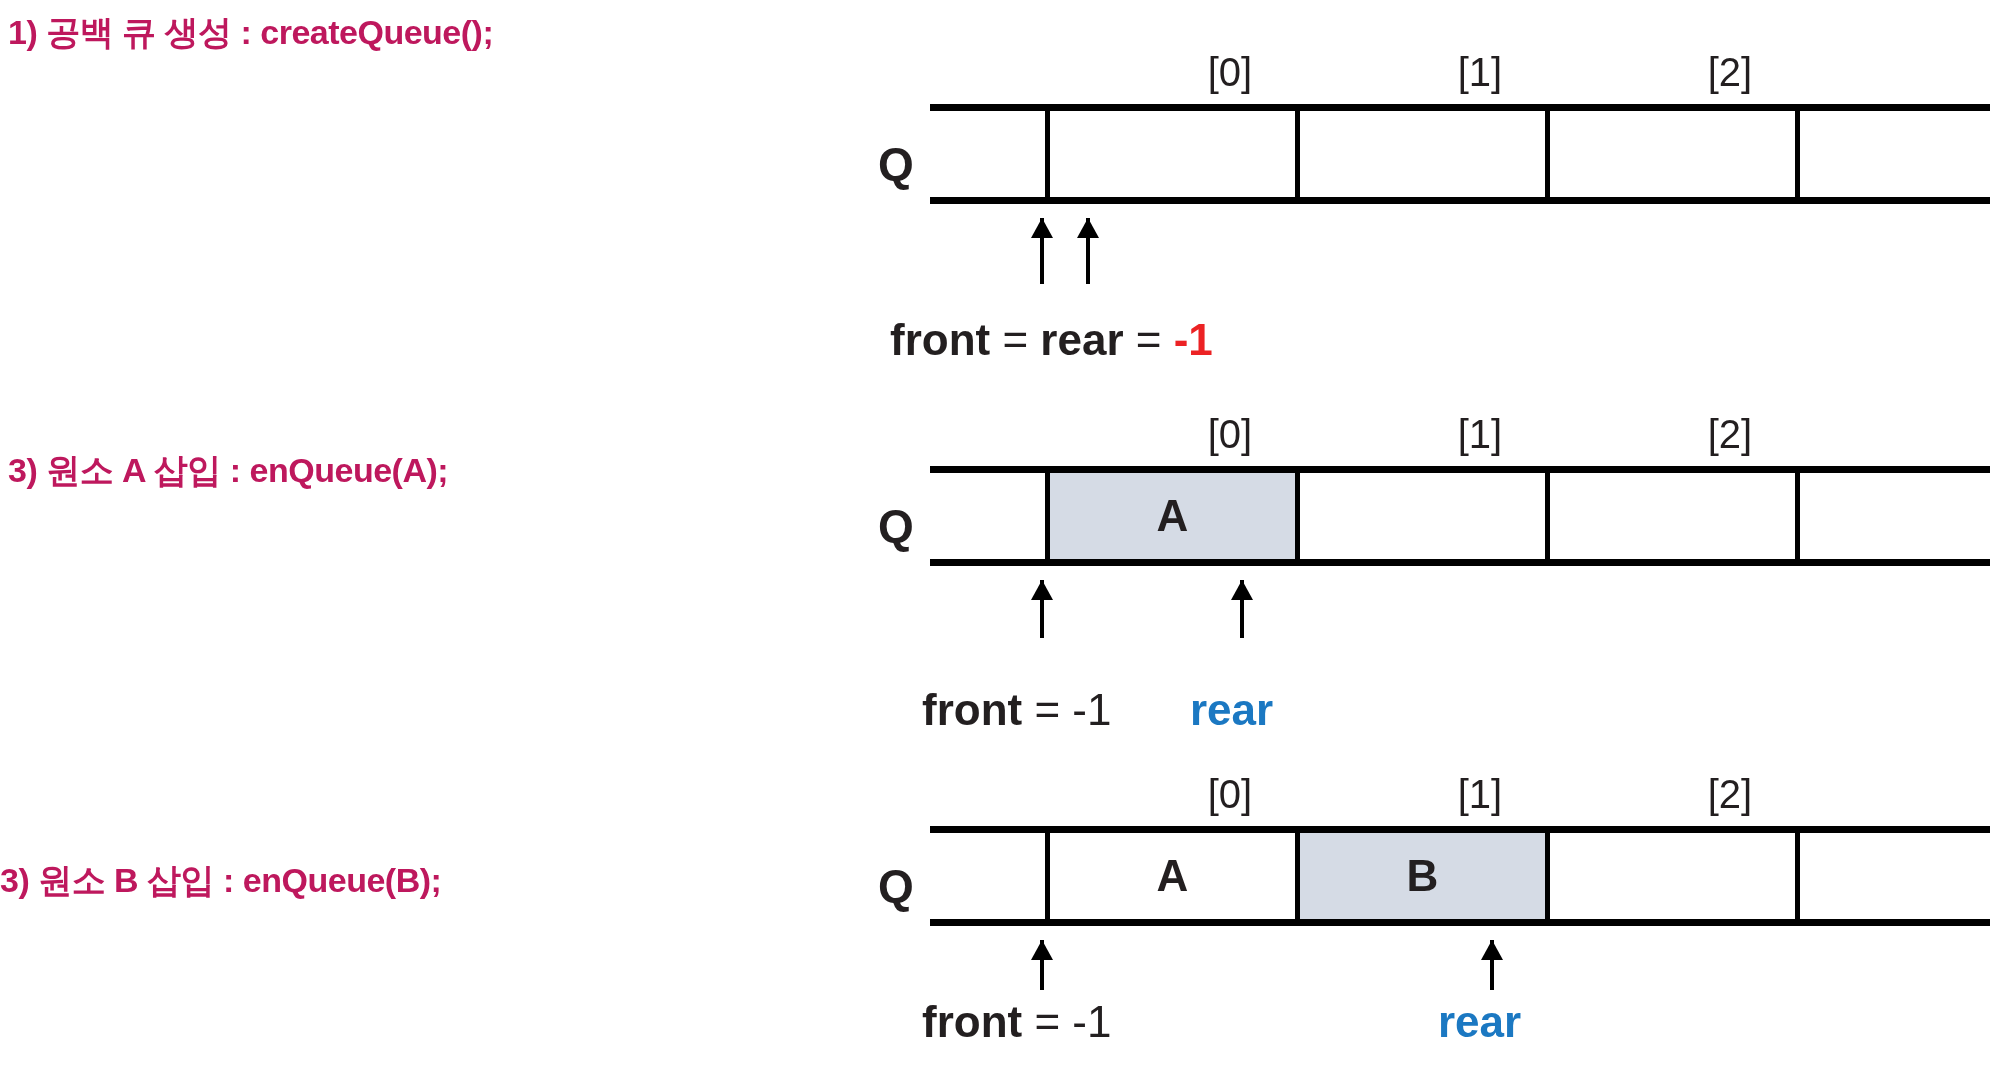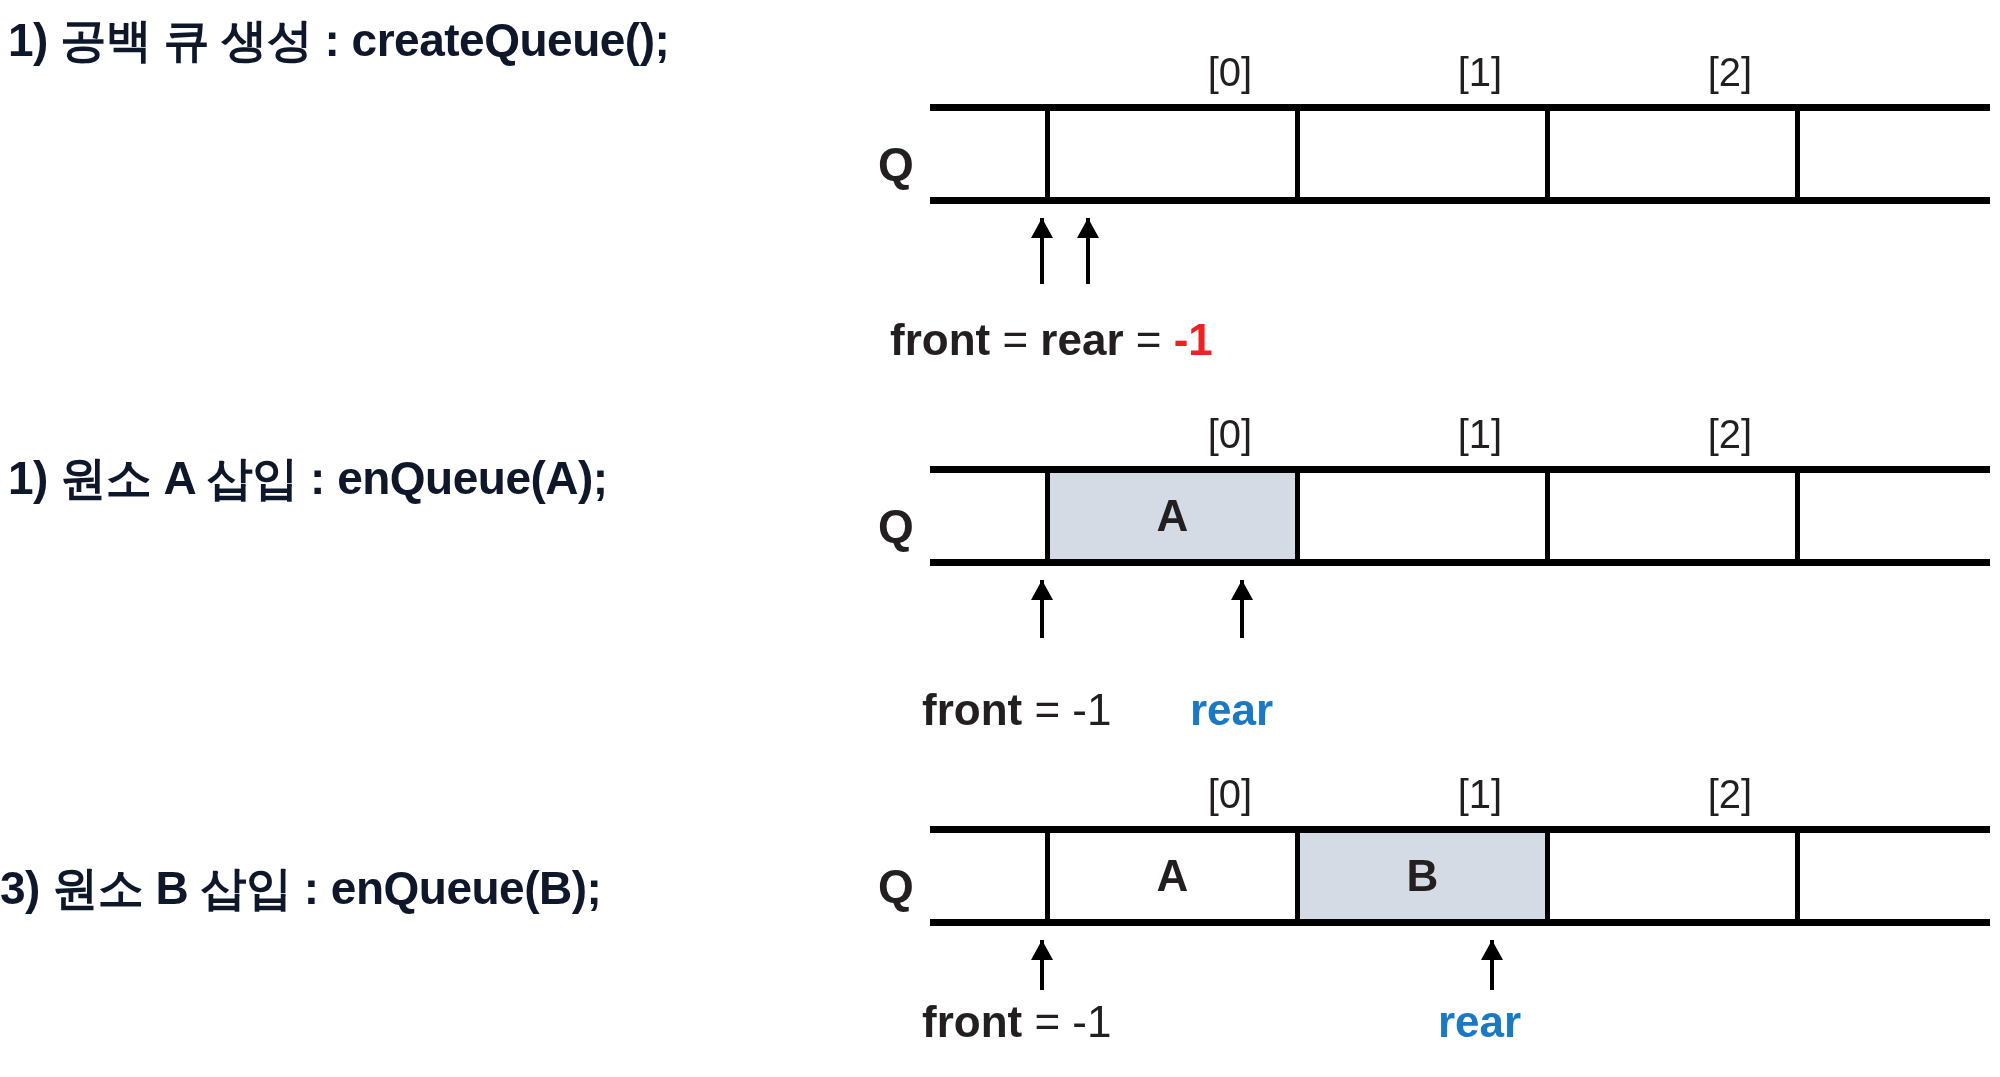--- a/index.html
+++ b/index.html
@@ -15,23 +15,23 @@
     color: #231f20;
     overflow: hidden;
   }
 
   .stage { position: absolute; left: 0; top: 0; width: 2000px; height: 1077px; }
 
   
   .caption {
     position: absolute;
     font-weight: bold;
-    font-size: 46px;
+    font-size: 34px;
     letter-spacing: -0.5px;
-    color: #0f172a;
+    color: #be185d;
     white-space: nowrap;
   }
   .caption-1 { left: 8px;  top: 10px; }
   .caption-2 { left: 8px;  top: 448px; }
   .caption-3 { left: 0;  top: 858px; }
 
   
   .queue-group { position: absolute; }
   .qg-1 { left: 930px; top: 50px; }
   .qg-2 { left: 930px; top: 412px; }
@@ -165,21 +165,21 @@
         <span class="head"></span>
         <span class="shaft" style="height:66px;"></span>
       </div>
     </div>
   </div>
 
   <div class="legend lg-1">
     <span class="kw">front</span><span class="eq"> = </span><span class="kw">rear</span><span class="eq"> = </span><span class="neg-red">-1</span>
   </div>
 
-  <div class="caption caption-2">1) 원소 A 삽입 : enQueue(A);</div>
+  <div class="caption caption-2">3) 원소 A 삽입 : enQueue(A);</div>
 
   <div class="queue-group qg-2">
 
     <div class="index-row">
       <span class="index-label" style="left:300px;">[0]</span>
       <span class="index-label" style="left:550px;">[1]</span>
       <span class="index-label" style="left:800px;">[2]</span>
     </div>
 
     <div class="array">

